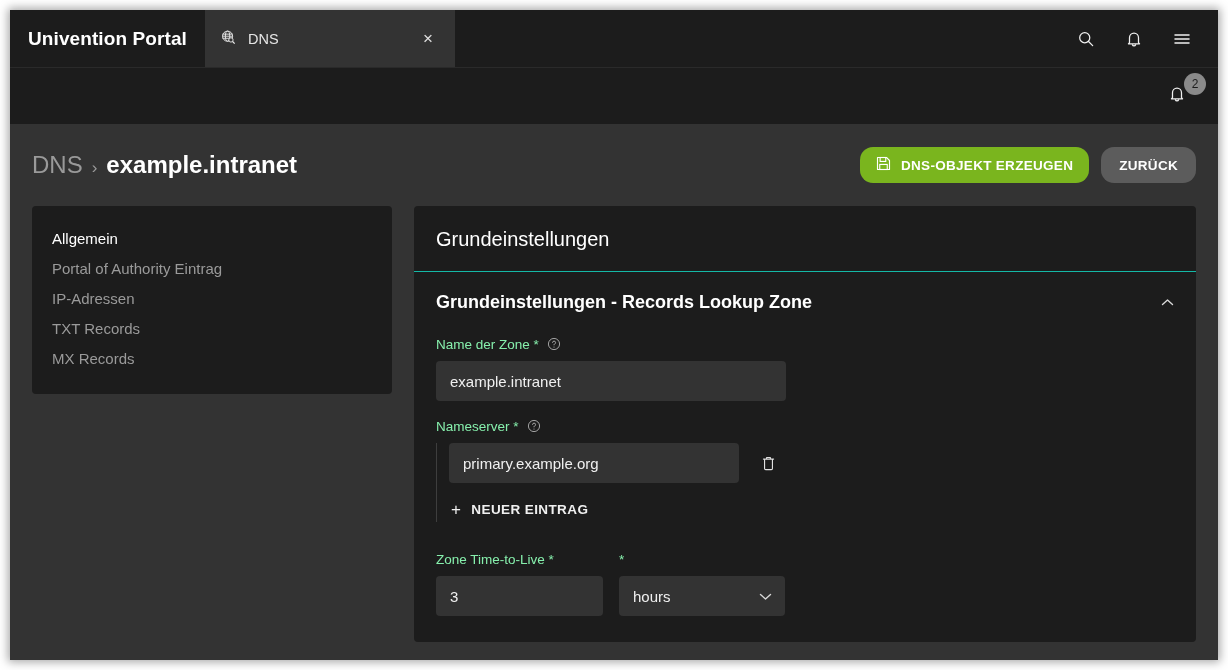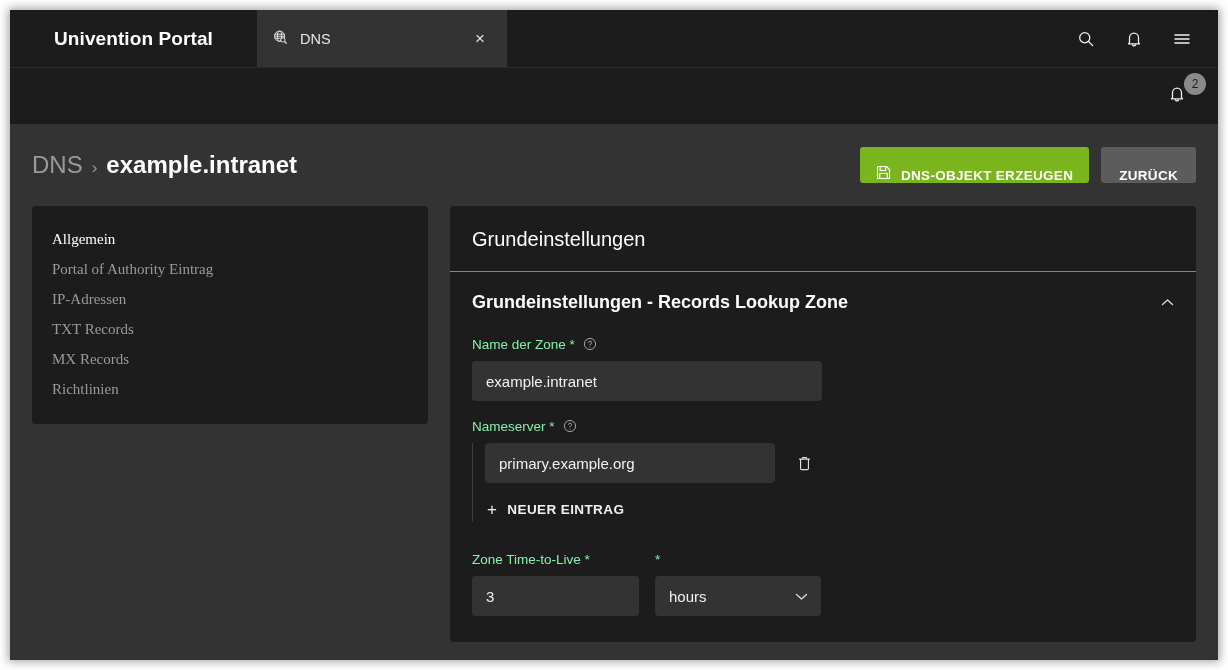--- a/index.html
+++ b/index.html
@@ -21,21 +21,21 @@
   
   .topbar {
     height: 57px;
     background: #1c1c1c;
     display: flex;
     align-items: stretch;
     position: relative;
   }
   .brand {
     display: flex; align-items: center;
-    padding: 0 44px;
+    padding: 0 18px;
     color: #ffffff;
     font-size: 19px;
     font-weight: bold;
     letter-spacing: .1px;
     white-space: nowrap;
   }
   .tab {
     width: 250px;
     background: #333333;
     display: flex;
@@ -108,47 +108,46 @@
     font-size: 24px;
     cursor: pointer;
   }
   .bc-sep { color: #9a9a9a; font-size: 17px; }
   .bc-current { color: #ffffff; font-size: 24px; font-weight: bold; }
 
   .page-actions { display: flex; align-items: center; gap: 12px; }
   .btn {
     height: 36px;
     border: none;
-    border-radius: 3px;
+    border-radius: 13px;
     display: inline-flex;
-    align-items: flex-end;
+    align-items: center;
     gap: 10px;
     padding: 0 16px;
     font-size: 13.5px;
     font-weight: bold;
     letter-spacing: .3px;
     cursor: pointer;
     font-family: "Liberation Sans", sans-serif;
   }
   .btn-primary { background: #7ab51e; color: #ffffff; }
   .btn-secondary { background: #5c5c5c; color: #ffffff; padding: 0 18px; }
 
   
   .body-row {
     display: flex;
     gap: 22px;
     padding: 0 22px;
   }
   .sidebar {
-    width: 396px;
+    width: 360px;
     background: #1c1c1c;
     border-radius: 4px;
     padding: 18px 0 20px 0;
     align-self: flex-start;
-    font-family: Liberation Serif, serif;
   }
   .side-item {
     padding: 4px 20px;
     font-size: 15px;
     color: #9a9a9a;
     line-height: 22px;
     cursor: pointer;
   }
   .side-item.active { color: #ffffff; }
 
@@ -344,21 +343,20 @@
   </div>
 
   <div class="body-row">
 
     <div class="sidebar">
       <div class="side-item active">Allgemein</div>
       <div class="side-item">Portal of Authority Eintrag</div>
       <div class="side-item">IP-Adressen</div>
       <div class="side-item">TXT Records</div>
       <div class="side-item">MX Records</div>
-      <div class="side-item">Richtlinien</div>
     </div>
 
     <div class="panel">
       <div class="panel-title">Grundeinstellungen</div>
 
       <div class="section-head">
         <div class="sh-title">Grundeinstellungen - Records Lookup Zone</div>
         <span class="chev">
           <svg width="13" height="9" viewBox="0 0 13 9" fill="none" stroke="#d8d8d8" stroke-width="1.4" stroke-linecap="round" stroke-linejoin="round">
             <polyline points="1.5,6.5 6.5,2 11.5,6.5"></polyline>

